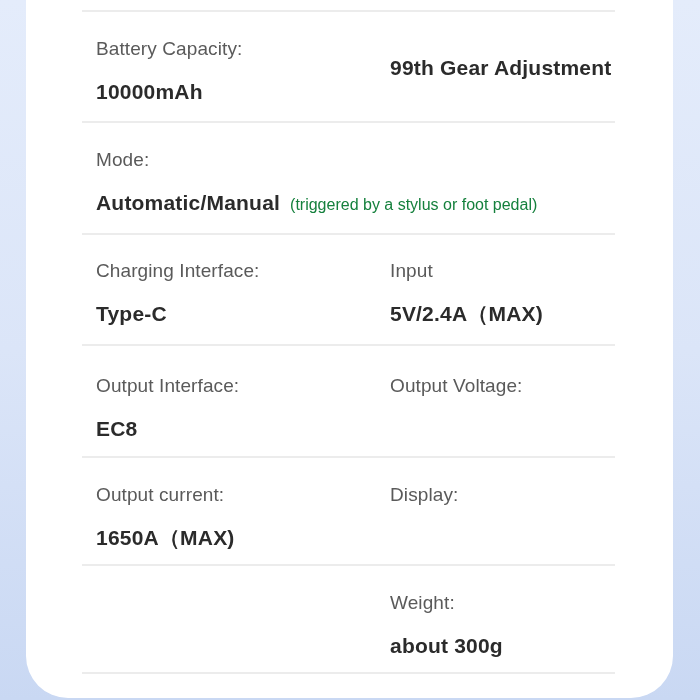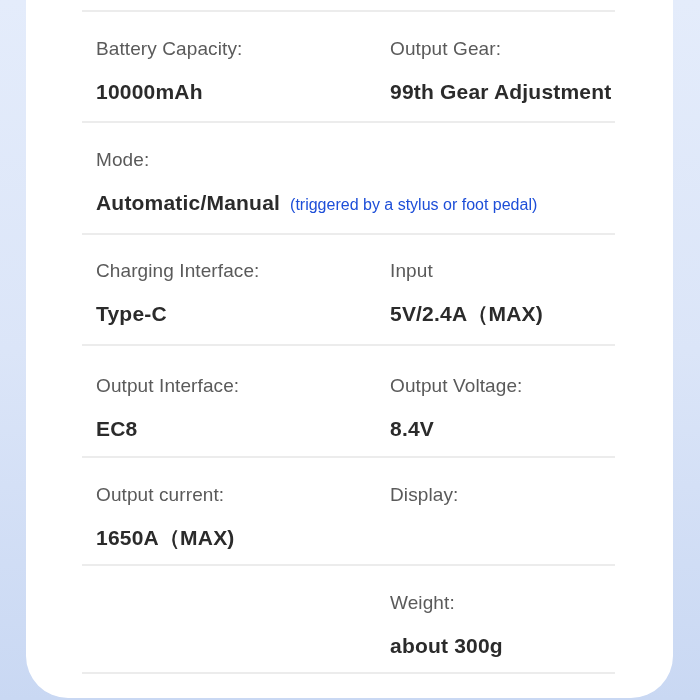--- a/index.html
+++ b/index.html
@@ -56,39 +56,38 @@
       font-weight: bold;
       color: #2b2b2b;
       line-height: 28px;
       margin-top: 17px;
       white-space: nowrap;
       letter-spacing: 0.2px;
     }
     .note {
       font-size: 16px;
       font-weight: normal;
-      color: #1d4ed8;
+      color: #15803d;
       margin-left: 10px;
       letter-spacing: 0;
     }
   </style>
 </head>
 <body>
 
 <div class="card"></div>
 
 <div class="divider" style="top:10px;"></div>
 
 <div class="row" style="top:37px;">
   <div class="cell left">
     <span class="label">Battery Capacity:</span>
     <span class="value">10000mAh</span>
   </div>
   <div class="cell right">
-    <span class="label">Output Gear:</span>
     <span class="value">99th Gear Adjustment</span>
   </div>
 </div>
 
 <div class="divider" style="top:121px;"></div>
 
 <div class="row" style="top:148px;">
   <div class="cell left">
     <span class="label">Mode:</span>
     <span class="value"><span>Automatic/Manual</span><span class="note">(triggered by a stylus or foot pedal)</span></span>
@@ -110,21 +109,20 @@
 
 <div class="divider" style="top:344px;"></div>
 
 <div class="row" style="top:374px;">
   <div class="cell left">
     <span class="label">Output Interface:</span>
     <span class="value">EC8</span>
   </div>
   <div class="cell right">
     <span class="label">Output Voltage:</span>
-    <span class="value">8.4V</span>
   </div>
 </div>
 
 <div class="divider" style="top:456px;"></div>
 
 <div class="row" style="top:483px;">
   <div class="cell left">
     <span class="label">Output current:</span>
     <span class="value">1650A（MAX)</span>
   </div>

